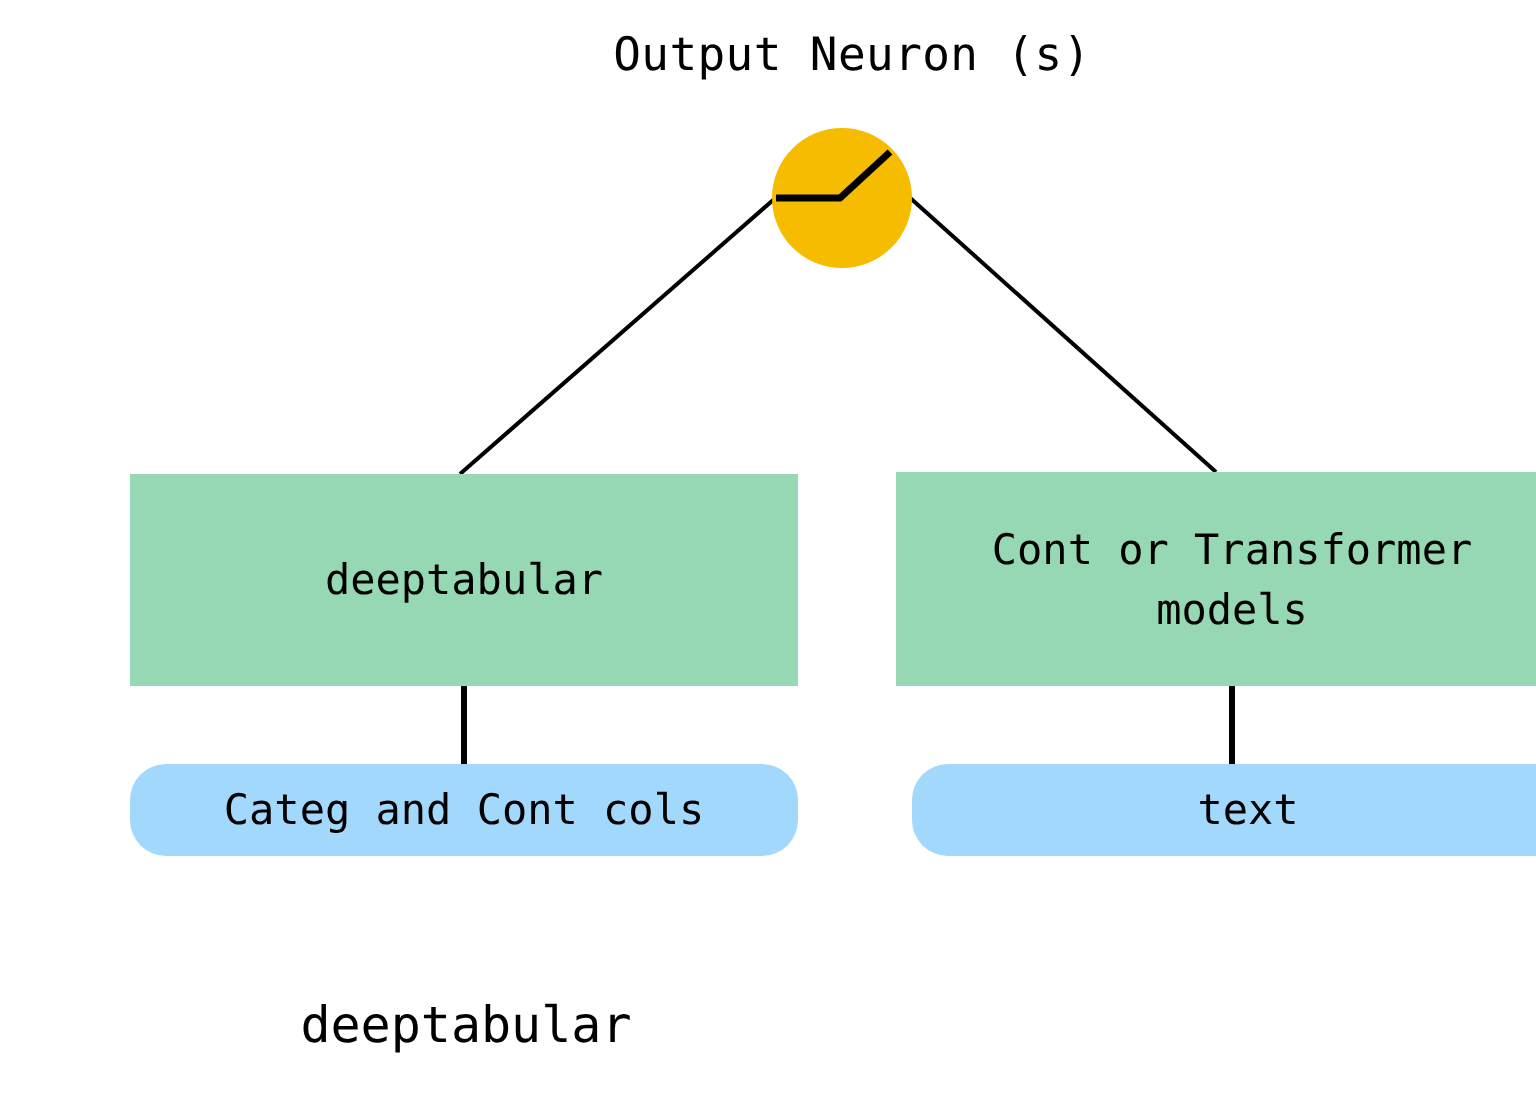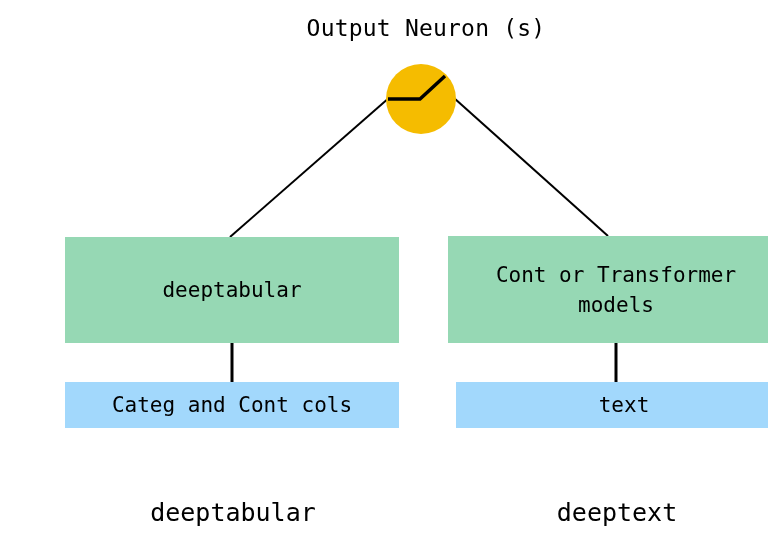--- a/index.html
+++ b/index.html
@@ -78,20 +78,21 @@
     font-size: 21px;
     line-height: 30px;
     white-space: pre-line;
     color: #000000;
   }
   .node-box.model {
     background: #96D8B4;
   }
   .node-box.data {
     background: #A2D8FC;
+    border-radius: 18px;
   }
 
   #box-deeptabular-model {
     left: 23px;  top: 237px;  width: 334px; height: 106px;
   }
   #box-deeptext-model {
     left: 406px; top: 236px;  width: 336px; height: 107px;
   }
   #box-deeptabular-data {
     left: 23px;  top: 382px;  width: 334px; height: 46px;
@@ -131,15 +132,14 @@
     <polyline points="2,35 34,35 59,12" fill="none" stroke="#000000" stroke-width="3.5" stroke-linecap="butt" stroke-linejoin="miter"></polyline>
   </svg>
 
   <div class="node-box model" id="box-deeptabular-model">deeptabular</div>
   <div class="node-box data" id="box-deeptabular-data">Categ and Cont cols</div>
   <div class="caption" id="caption-deeptabular">deeptabular</div>
 
   <div class="node-box model" id="box-deeptext-model">Cont or Transformer
 models</div>
   <div class="node-box data" id="box-deeptext-data">text</div>
-  <div class="caption" id="caption-deeptext">deeptext</div>
 
 </div>
 
 </body></html>

